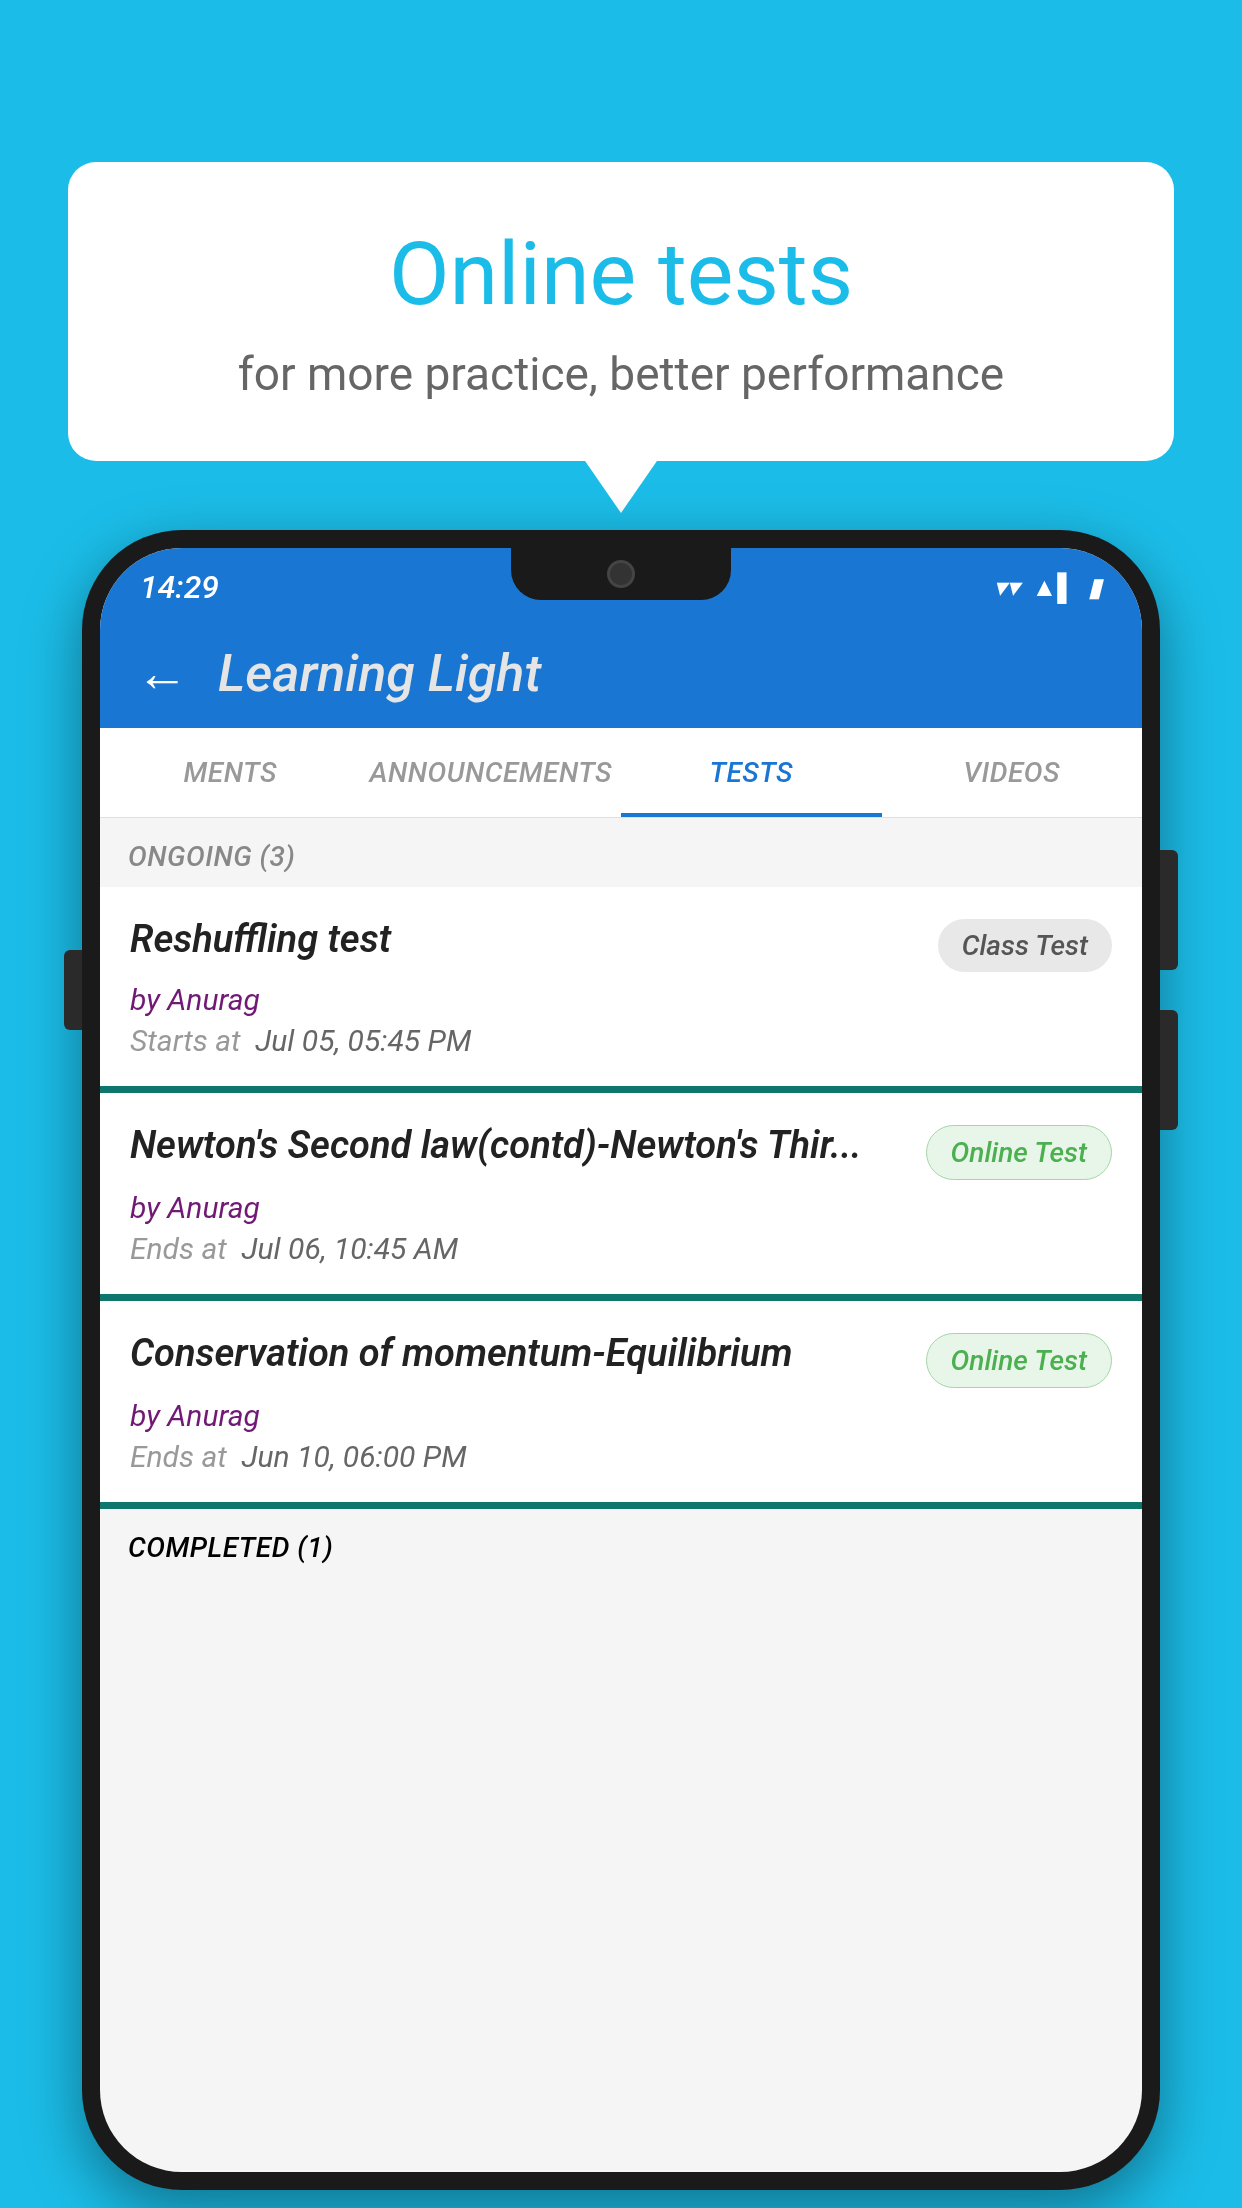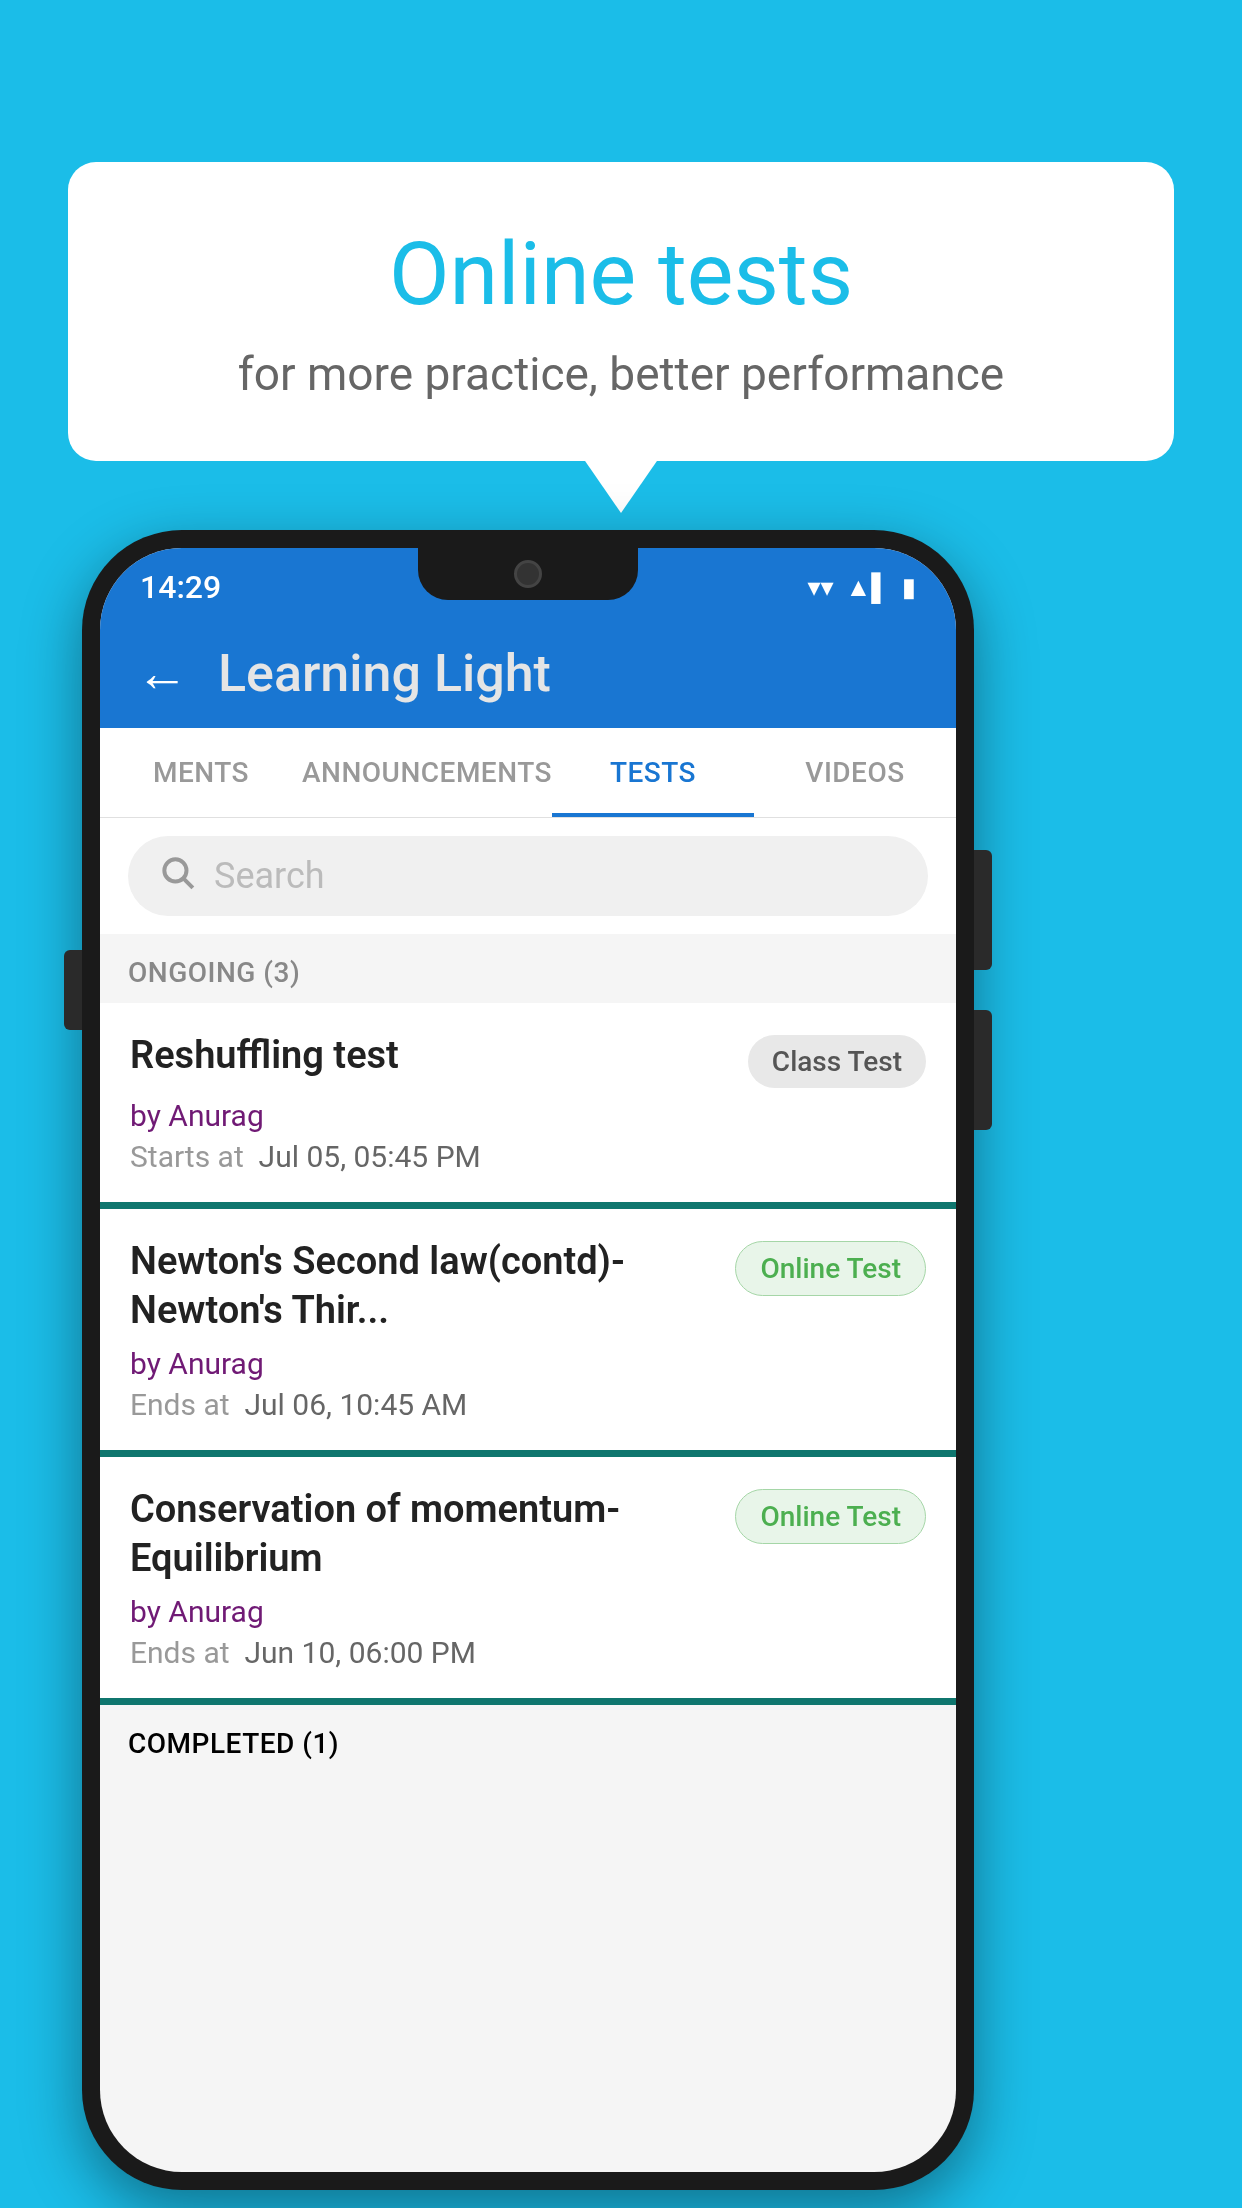--- a/index.html
+++ b/index.html
@@ -49,22 +49,23 @@
       font-size: 46px;
       color: #666;
       font-weight: 400;
     }
 
     
     .phone-container {
       position: absolute;
       top: 530px;
       left: 82px;
-      width: 892px;
+      width: 1078px;
       height: 1660px;
+      font-style: italic;
     }
     .phone-frame {
       width: 100%;
       height: 100%;
       background: #1a1a1a;
       border-radius: 100px;
       position: relative;
       padding: 18px;
       box-shadow: 0 20px 60px rgba(0,0,0,0.4);
     }
@@ -349,31 +350,20 @@
           <span>ANNOUNCEMENTS</span>
         </div>
         <div class="tab active">
           <span>TESTS</span>
         </div>
         <div class="tab">
           <span>VIDEOS</span>
         </div>
       </div>
 
-      <div class="search-bar-container">
-        <div class="search-bar">
-          <span class="search-icon-svg">
-            <svg width="38" height="38" viewBox="0 0 24 24" fill="none" stroke="#999" stroke-width="2.5">
-              <circle cx="11" cy="11" r="7"></circle>
-              <line x1="16.5" y1="16.5" x2="22" y2="22"></line>
-            </svg>
-          </span>
-          <span class="search-placeholder">Search</span>
-        </div>
-      </div>
 
       <div class="section-header">ONGOING (3)</div>
 
       <div class="test-item">
         <div class="test-item-header">
           <span class="test-title">Reshuffling test</span>
           <span class="test-badge badge-class">Class Test</span>
         </div>
         <div class="test-author">by Anurag</div>
         <div class="test-time">

